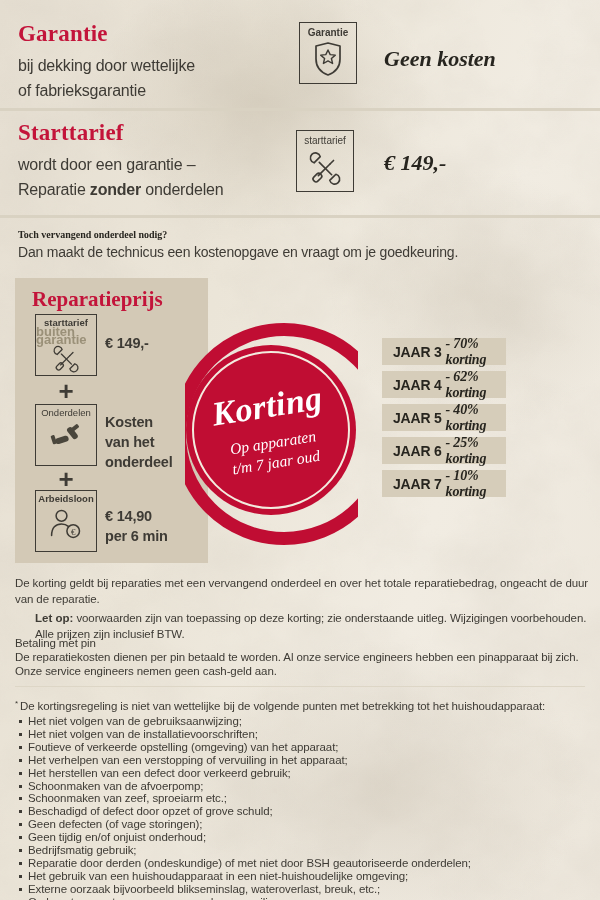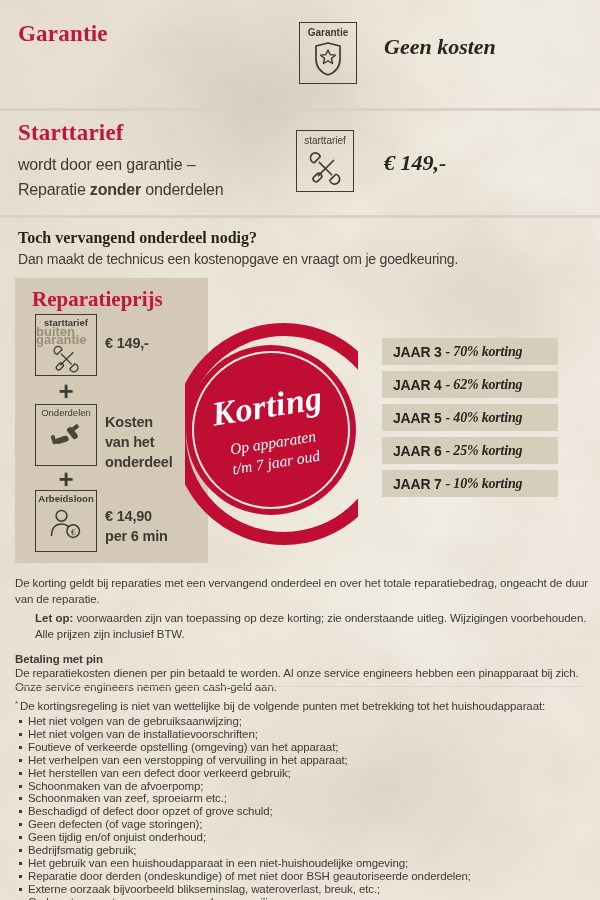--- a/index.html
+++ b/index.html
@@ -24,21 +24,21 @@
     position:absolute;width:58px;height:62px;border:1.4px solid var(--ink);
     display:flex;flex-direction:column;align-items:center;padding-top:4px;
   }
   .icon-box .lbl{font-size:10px;line-height:11px;font-weight:bold;letter-spacing:0;}
   .icon-box svg{margin-top:3px;}
   .result{position:absolute;font-family:"Liberation Serif",serif;font-weight:bold;font-style:italic;font-size:22px;color:var(--dark);}
   .divider{position:absolute;left:0;width:600px;height:3px;background:var(--div);}
 
   
   .question{position:absolute;left:18px;top:229px;}
-  .q-bold{font-family:"Liberation Serif",serif;font-weight:bold;font-size:16px;color:var(--dark);}
+  .q-bold{font-family:"Liberation Serif",serif;font-weight:bold;font-size:10px;color:var(--dark);}
   .q-text{font-size:14px;margin-top:4px;letter-spacing:-.2px;}
 
   
   .panel{position:absolute;left:15px;top:278px;width:193px;height:285px;background:var(--panel);}
   .panel-title{position:absolute;left:17px;top:9px;font-family:"Liberation Serif",serif;font-weight:bold;font-size:21px;color:var(--red);}
   .p-box{position:absolute;left:20px;width:62px;height:62px;border:1.4px solid var(--ink);
          display:flex;flex-direction:column;align-items:center;padding-top:3px;}
   .p-box .lbl{font-size:9.5px;line-height:10px;font-weight:bold;}
   .p-box .sublbl{font-size:13px;line-height:8px;color:#9a9078;font-weight:bold;}
   .p-val{position:absolute;left:90px;font-size:14.5px;font-weight:bold;line-height:20px;letter-spacing:-.2px;}
@@ -48,21 +48,21 @@
   .badge-wrap{position:absolute;left:185px;top:316px;width:173px;height:236px;overflow:hidden;}
   .badge-ring{position:absolute;left:-12px;top:7px;width:222px;height:222px;border:13px solid var(--badge-red);border-radius:50%;}
   .badge-disc{position:absolute;left:1px;top:29px;width:170px;height:170px;background:var(--badge-red);border-radius:50%;}
   .badge-disc::after{content:"";position:absolute;inset:6px;border:2px solid #f3ecdf;border-radius:50%;}
   .badge-text{position:absolute;left:1px;top:29px;width:170px;height:170px;display:flex;flex-direction:column;
               align-items:center;justify-content:center;transform:rotate(-9deg);color:#fff;text-align:center;}
   .badge-title{font-family:"Liberation Serif",serif;font-weight:bold;font-style:italic;font-size:34px;letter-spacing:.5px;}
   .badge-sub{font-family:"Liberation Serif",serif;font-style:italic;font-size:15.5px;line-height:20px;margin-top:8px;}
 
   
-  .discounts{position:absolute;left:382px;top:338px;width:176px;}
+  .discounts{position:absolute;left:382px;top:338px;width:124px;}
   .jaar-row{height:27px;margin-bottom:6px;background:var(--row);display:flex;align-items:center;padding-left:11px;}
   .jaar-year{font-weight:bold;font-size:14px;color:var(--dark);letter-spacing:-.2px;white-space:pre;}
   .jaar-rest{font-family:"Liberation Serif",serif;font-weight:bold;font-style:italic;font-size:14px;color:var(--dark);margin-left:4px;letter-spacing:-.2px;}
 
   
   .notes{position:absolute;left:15px;width:575px;font-size:11.5px;line-height:15.5px;letter-spacing:-.1px;}
   .notes b{letter-spacing:0;}
   .tight{line-height:14.2px;}
   .divider2{position:absolute;left:15px;width:570px;height:1px;background:#ddd6c6;}
   .footnote{position:absolute;left:15px;top:699px;font-size:11.5px;letter-spacing:-.1px;}
@@ -84,29 +84,34 @@
       <feColorMatrix type="matrix" values="0 0 0 0 0.63  0 0 0 0 0.58  0 0 0 0 0.50  0.8 0 0 0 -0.28"></feColorMatrix>
     </filter>
     <rect width="600" height="900" filter="url(#grain)" opacity="0.55"></rect>
   </svg>
   <div class="blob" style="left:90px;top:-30px;width:340px;height:260px;background:radial-gradient(closest-side,rgba(170,158,136,.30),rgba(170,158,136,0));"></div>
   <div class="blob" style="left:330px;top:170px;width:300px;height:260px;background:radial-gradient(closest-side,rgba(170,158,136,.22),rgba(170,158,136,0));"></div>
   <div class="blob" style="left:170px;top:640px;width:420px;height:300px;background:radial-gradient(closest-side,rgba(172,160,140,.26),rgba(172,160,140,0));"></div>
 
   <div class="sec-head" style="top:21px;">
     <div class="sec-title">Garantie</div>
+    <div class="sec-lines">
+
+    <div>bij dekking door wettelijke</div>
+        <div>of fabrieksgarantie</div>
+      </div>
   </div>
   <div class="icon-box" style="left:299px;top:22px;">
     <span class="lbl">Garantie</span>
     <svg width="32" height="36" viewBox="0 0 32 36">
       <path class="s" d="M16 2 L28 5 V18 C28 27 22.5 31.6 16 34 C9.5 31.6 4 27 4 18 V5 Z"></path>
       <path class="s" style="stroke-width:1.4" d="M16 9 l2.2 4.6 5.1 .5 -3.9 3.4 1.2 5 -4.6 -2.6 -4.6 2.6 1.2 -5 -3.9 -3.4 5.1 -.5 Z"></path>
     </svg>
   </div>
-  <div class="result" style="left:384px;top:34px;">Geen kosten</div>
+  <div class="result" style="left:384px;top:46px;">Geen kosten</div>
 
   <div class="divider" style="top:108px;"></div>
 
   <div class="sec-head" style="top:120px;">
     <div class="sec-title">Starttarief</div>
     <div class="sec-lines">
       <div>
 
           <div>wordt door een garantie –</div>
         </div>
@@ -224,21 +229,21 @@
       <span class="jaar-rest">- 10% korting</span>
     </div>
     </div>
 
   <div class="notes" style="top:576px;">De korting geldt bij reparaties met een vervangend onderdeel en over het totale reparatiebedrag, ongeacht de duur van de reparatie.</div>
   <div class="notes" style="top:611px;margin-left:20px;">
     <div><b>Let op:</b><span> voorwaarden zijn van toepassing op deze korting; zie onderstaande uitleg. Wijzigingen voorbehouden.</span></div>
     <div>Alle prijzen zijn inclusief BTW.</div>
   </div>
   <div class="notes tight" style="top:636px;">
-    <div style="font-weight:bold;margin-top:16px;">Betaling met pin</div>
+    <div style="font-weight:normal;">Betaling met pin</div>
     <div>De reparatiekosten dienen per pin betaald te worden. Al onze service engineers hebben een pinapparaat bij zich.</div>
     <div>Onze service engineers nemen geen cash-geld aan.</div>
   </div>
 
   <div class="divider2" style="top:686px;"></div>
 
   <div class="footnote"><sup>*</sup><span>De kortingsregeling is niet van wettelijke bij de volgende punten met betrekking tot het huishoudapparaat:</span></div>
 
   <ul class="bullets">
 
@@ -246,19 +251,19 @@
       <li>Het niet volgen van de installatievoorschriften;</li>
       <li>Foutieve of verkeerde opstelling (omgeving) van het apparaat;</li>
       <li>Het verhelpen van een verstopping of vervuiling in het apparaat;</li>
       <li>Het herstellen van een defect door verkeerd gebruik;</li>
       <li>Schoonmaken van de afvoerpomp;</li>
       <li>Schoonmaken van zeef, sproeiarm etc.;</li>
       <li>Beschadigd of defect door opzet of grove schuld;</li>
       <li>Geen defecten (of vage storingen);</li>
       <li>Geen tijdig en/of onjuist onderhoud;</li>
       <li>Bedrijfsmatig gebruik;</li>
+      <li>Reparatie door derden (ondeskundige) of met niet door BSH geautoriseerde onderdelen;</li>
       <li>Het gebruik van een huishoudapparaat in een niet-huishoudelijke omgeving;</li>
-      <li>Reparatie door derden (ondeskundige) of met niet door BSH geautoriseerde onderdelen;</li>
       <li>Externe oorzaak bijvoorbeeld blikseminslag, wateroverlast, breuk, etc.;</li>
       <li>Op lage temperaturen wassen waardoor vervuiling;</li>
     </ul>
 
 </div>
 
 </body></html>

